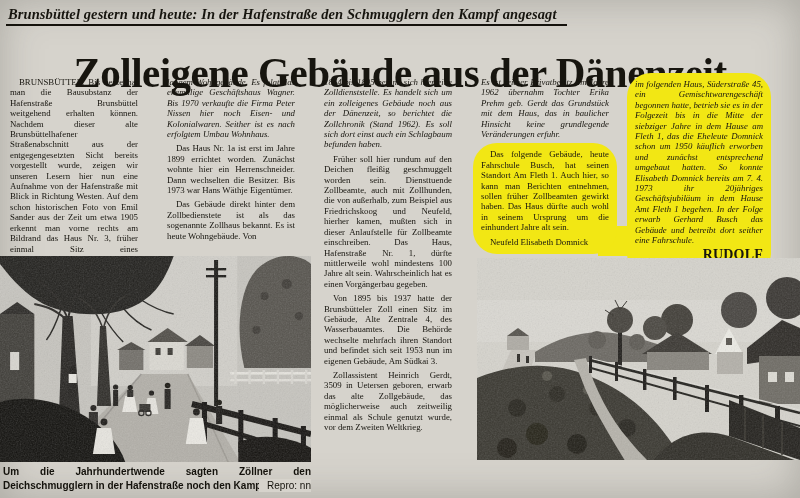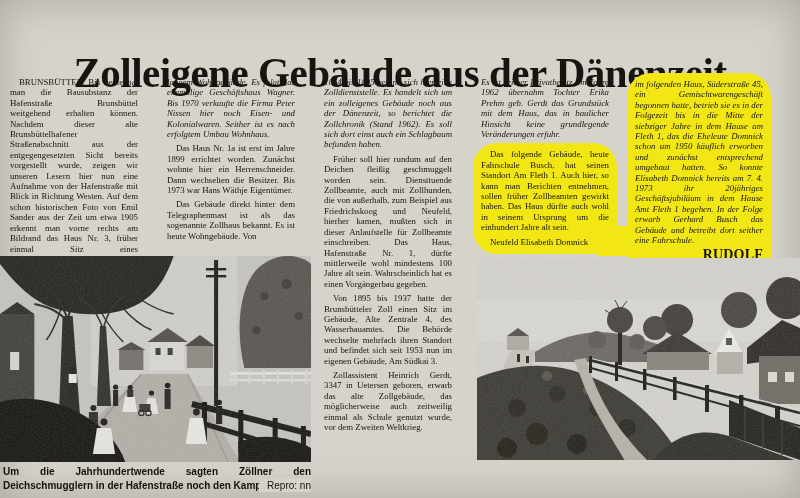--- a/index.html
+++ b/index.html
@@ -84,39 +84,40 @@
     font-weight:normal;
     background:var(--paper);
     padding-left:8px;
   }
 </style>
 </head>
 <body>
 
 <div id="sheet">
 
+  <div class="kicker">Brunsbüttel gestern und heute: In der Hafenstraße den Schmugglern den Kampf angesagt</div>
   <h1 class="headline">Zolleigene Gebäude aus der Dänenzeit</h1>
 
   <div class="hl-bridge"></div>
 
   <div class="col" id="col1">
     <p>BRUNSBÜTTEL. Bis heute hat man die Bausubstanz der Hafenstraße Brunsbüttel weitgehend erhalten können. Nachdem dieser alte Brunsbüttelhafener Straßenabschnitt aus der entgegengesetzten Sicht bereits vorgestellt wurde, zeigen wir unseren Lesern hier nun eine Aufnahme von der Hafenstraße mit Blick in Richtung Westen. Auf dem schon historischen Foto von Emil Sander aus der Zeit um etwa 1905 erkennt man vorne rechts am Bildrand das Haus Nr. 3, früher einmal Sitz eines Rollfuhrunternehmers, jetzt seit</p>
   </div>
 
   <div class="col" id="col2">
     <p class="flush">langem Wohngebäude. Es folgt das ehemalige Geschäftshaus Wagner. Bis 1970 verkaufte die Firma Peter Nissen hier noch Eisen- und Kolonialwaren. Seither ist es nach erfolgtem Umbau Wohnhaus.</p>
     <p>Das Haus Nr. 1a ist erst im Jahre 1899 errichtet worden. Zunächst wohnte hier ein Herrenschneider. Dann wechselten die Besitzer. Bis 1973 war Hans Wäthje Eigentümer.</p>
-    <p>Das Gebäude direkt hinter dem Telegraphenmast ist als das sogenannte Zollhaus bekannt. Es ist heute Wohngebäude. Von</p>
+    <p>Das Gebäude direkt hinter dem Zollbedienstete ist als das sogenannte Zollhaus bekannt. Es ist heute Wohngebäude. Von</p>
   </div>
 
   <div class="col" id="col3">
     <p class="flush">1864 bis 1895 befand sich hier eine Zolldienststelle. Es handelt sich um ein zolleigenes Gebäude noch aus der Dänenzeit, so berichtet die Zollchronik (Stand 1962). Es soll sich dort einst auch ein Schlagbaum befunden haben.</p>
     <p>Früher soll hier rundum auf den Deichen fleißig geschmuggelt worden sein. Diensttuende Zollbeamte, auch mit Zollhunden, die von außerhalb, zum Beispiel aus Friedrichskoog und Neufeld, hierher kamen, mußten sich in dieser Anlaufstelle für Zollbeamte einschreiben. Das Haus, Hafenstraße Nr. 1, dürfte mittlerweile wohl mindestens 100 Jahre alt sein. Wahrscheinlich hat es einen Vorgängerbau gegeben.</p>
     <p>Von 1895 bis 1937 hatte der Brunsbütteler Zoll einen Sitz im Gebäude, Alte Zentrale 4, des Wasserbauamtes. Die Behörde wechselte mehrfach ihren Standort und befindet sich seit 1953 nun im eigenen Gebäude, Am Südkai 3.</p>
-    <p>Zollassistent Heinrich Gerdt, 3347 in Uetersen geboren, erwarb das alte Zollgebäude, das möglicherweise auch zeitweilig einmal als Schule genutzt wurde, vor dem Zweiten Weltkrieg.</p>
+    <p>Zollassistent Heinrich Gerdt, 3509 in Uetersen geboren, erwarb das alte Zollgebäude, das möglicherweise auch zeitweilig einmal als Schule genutzt wurde, vor dem Zweiten Weltkrieg.</p>
   </div>
 
   <div class="col" id="col4">
     <p class="flush">Es ist seither Privatbesitz. Im Jahre 1962 übernahm Tochter Erika Prehm geb. Gerdt das Grundstück mit dem Haus, das in baulicher Hinsicht keine grundlegende Veränderungen erfuhr.</p>
     <div class="hl">
       <p>Das folgende Gebäude, heute Fahrschule Busch, hat seinen Standort Am Fleth 1. Auch hier, so kann man Berichten entnehmen, sollen früher Zollbeamten gewirkt haben. Das Haus dürfte auch wohl in seinem Ursprung um die einhundert Jahre alt sein.</p>
       <p>Neufeld Elisabeth Domnick</p>
     </div>
   </div>
 

